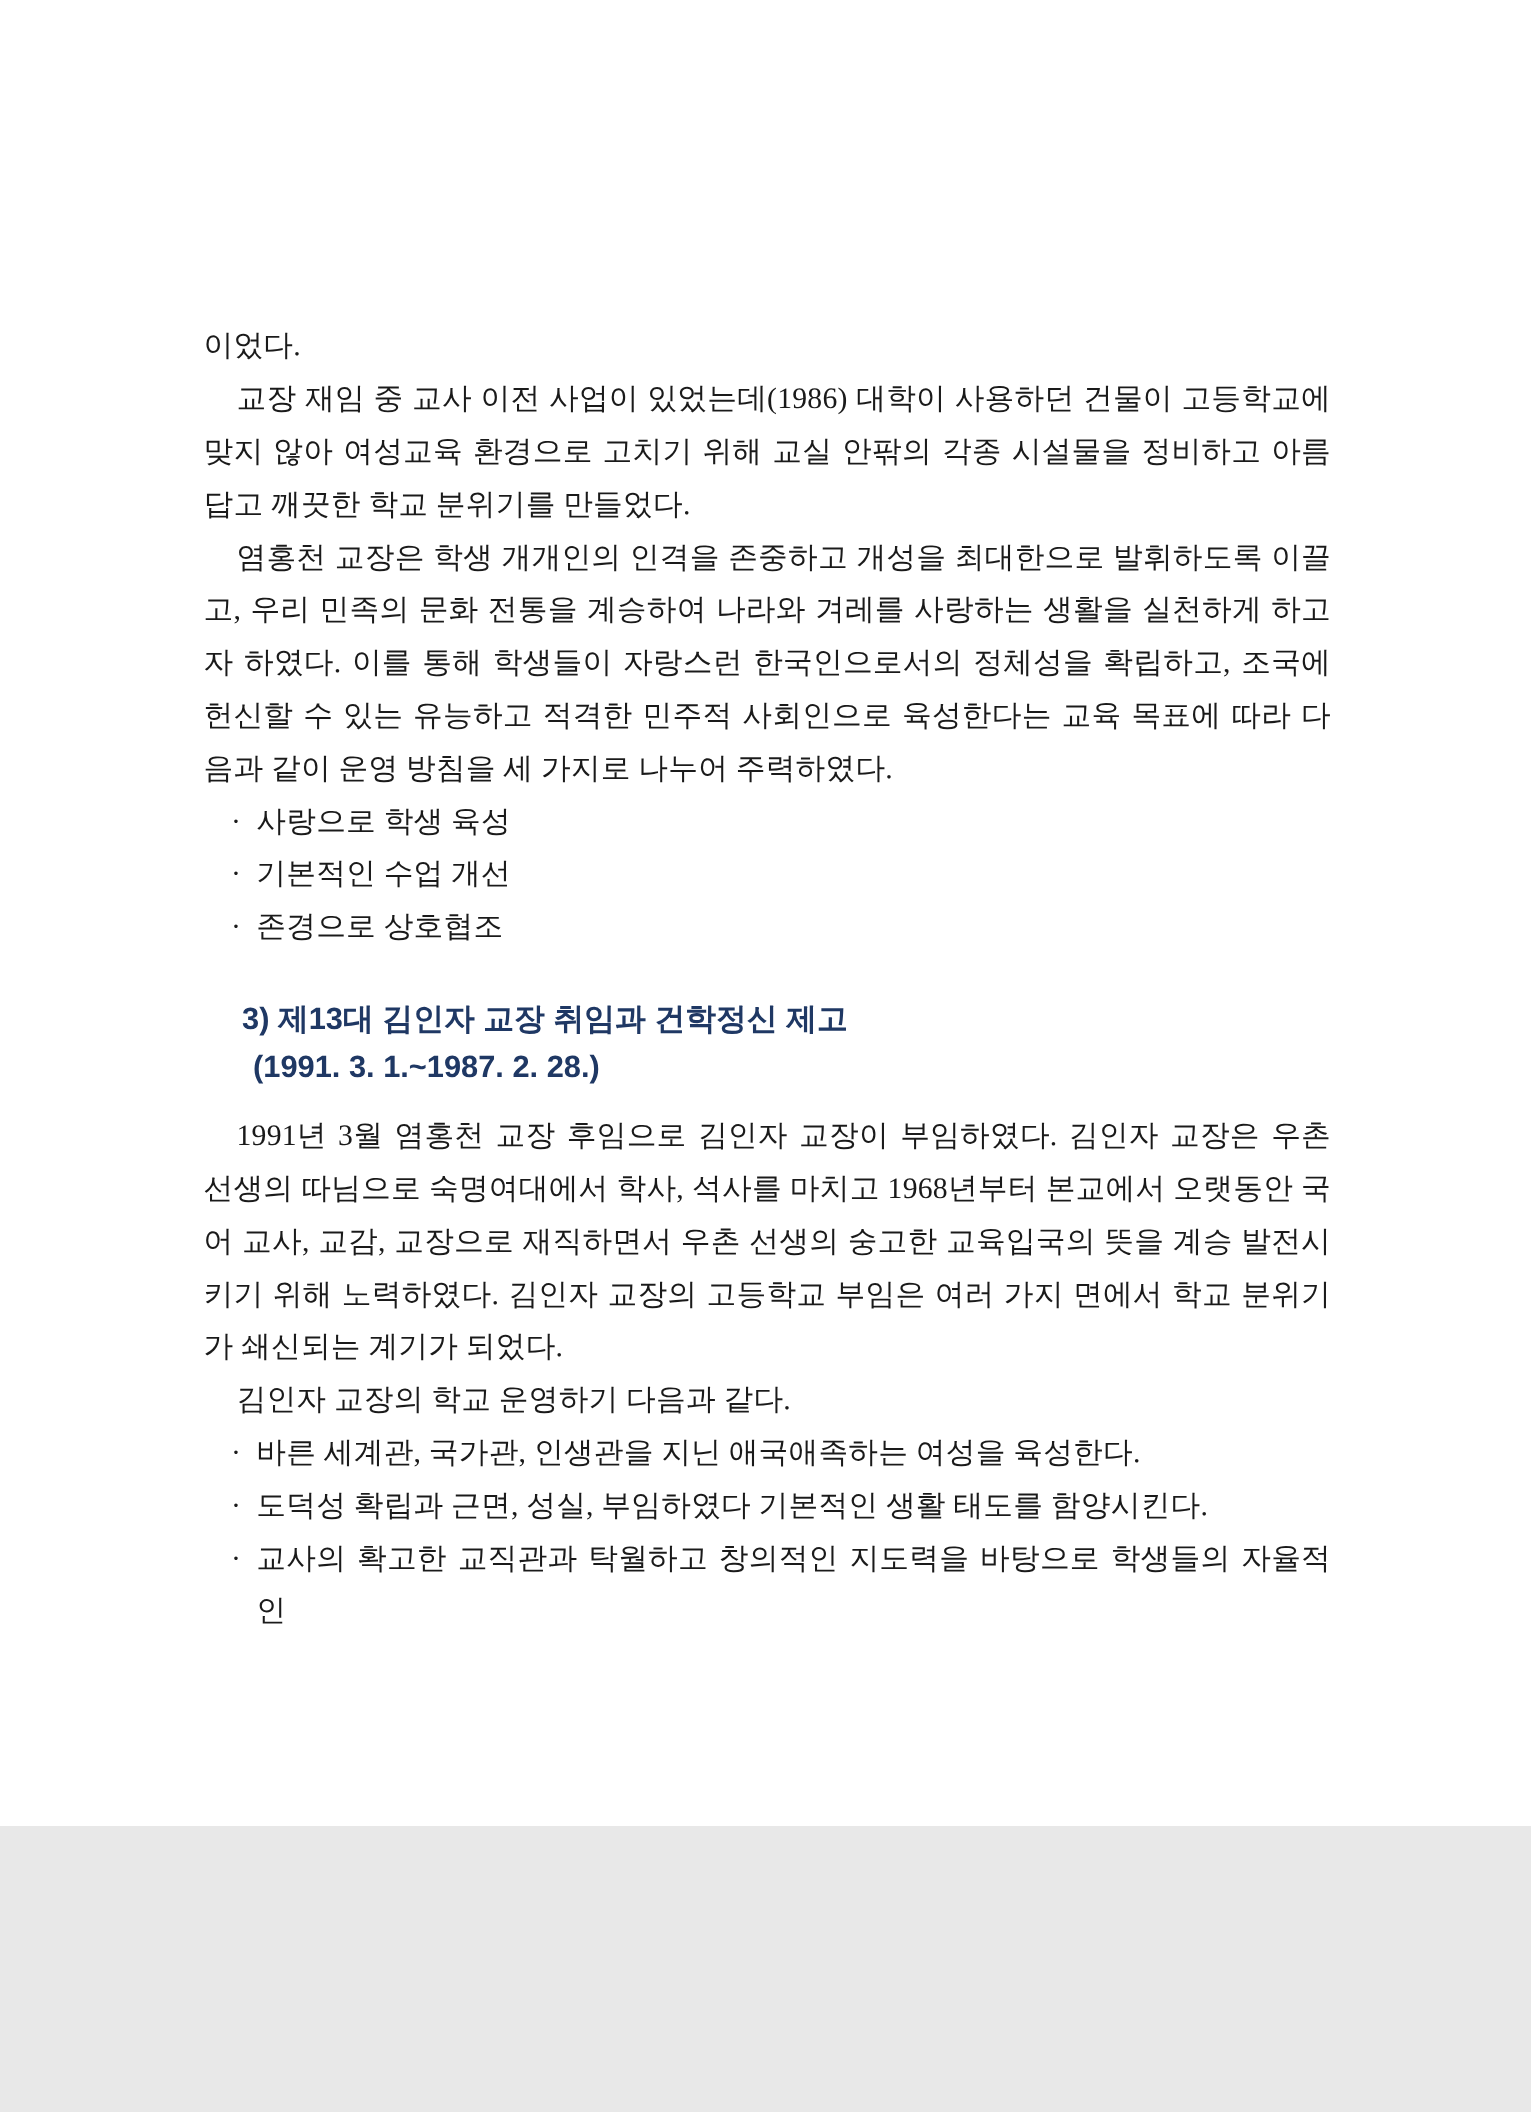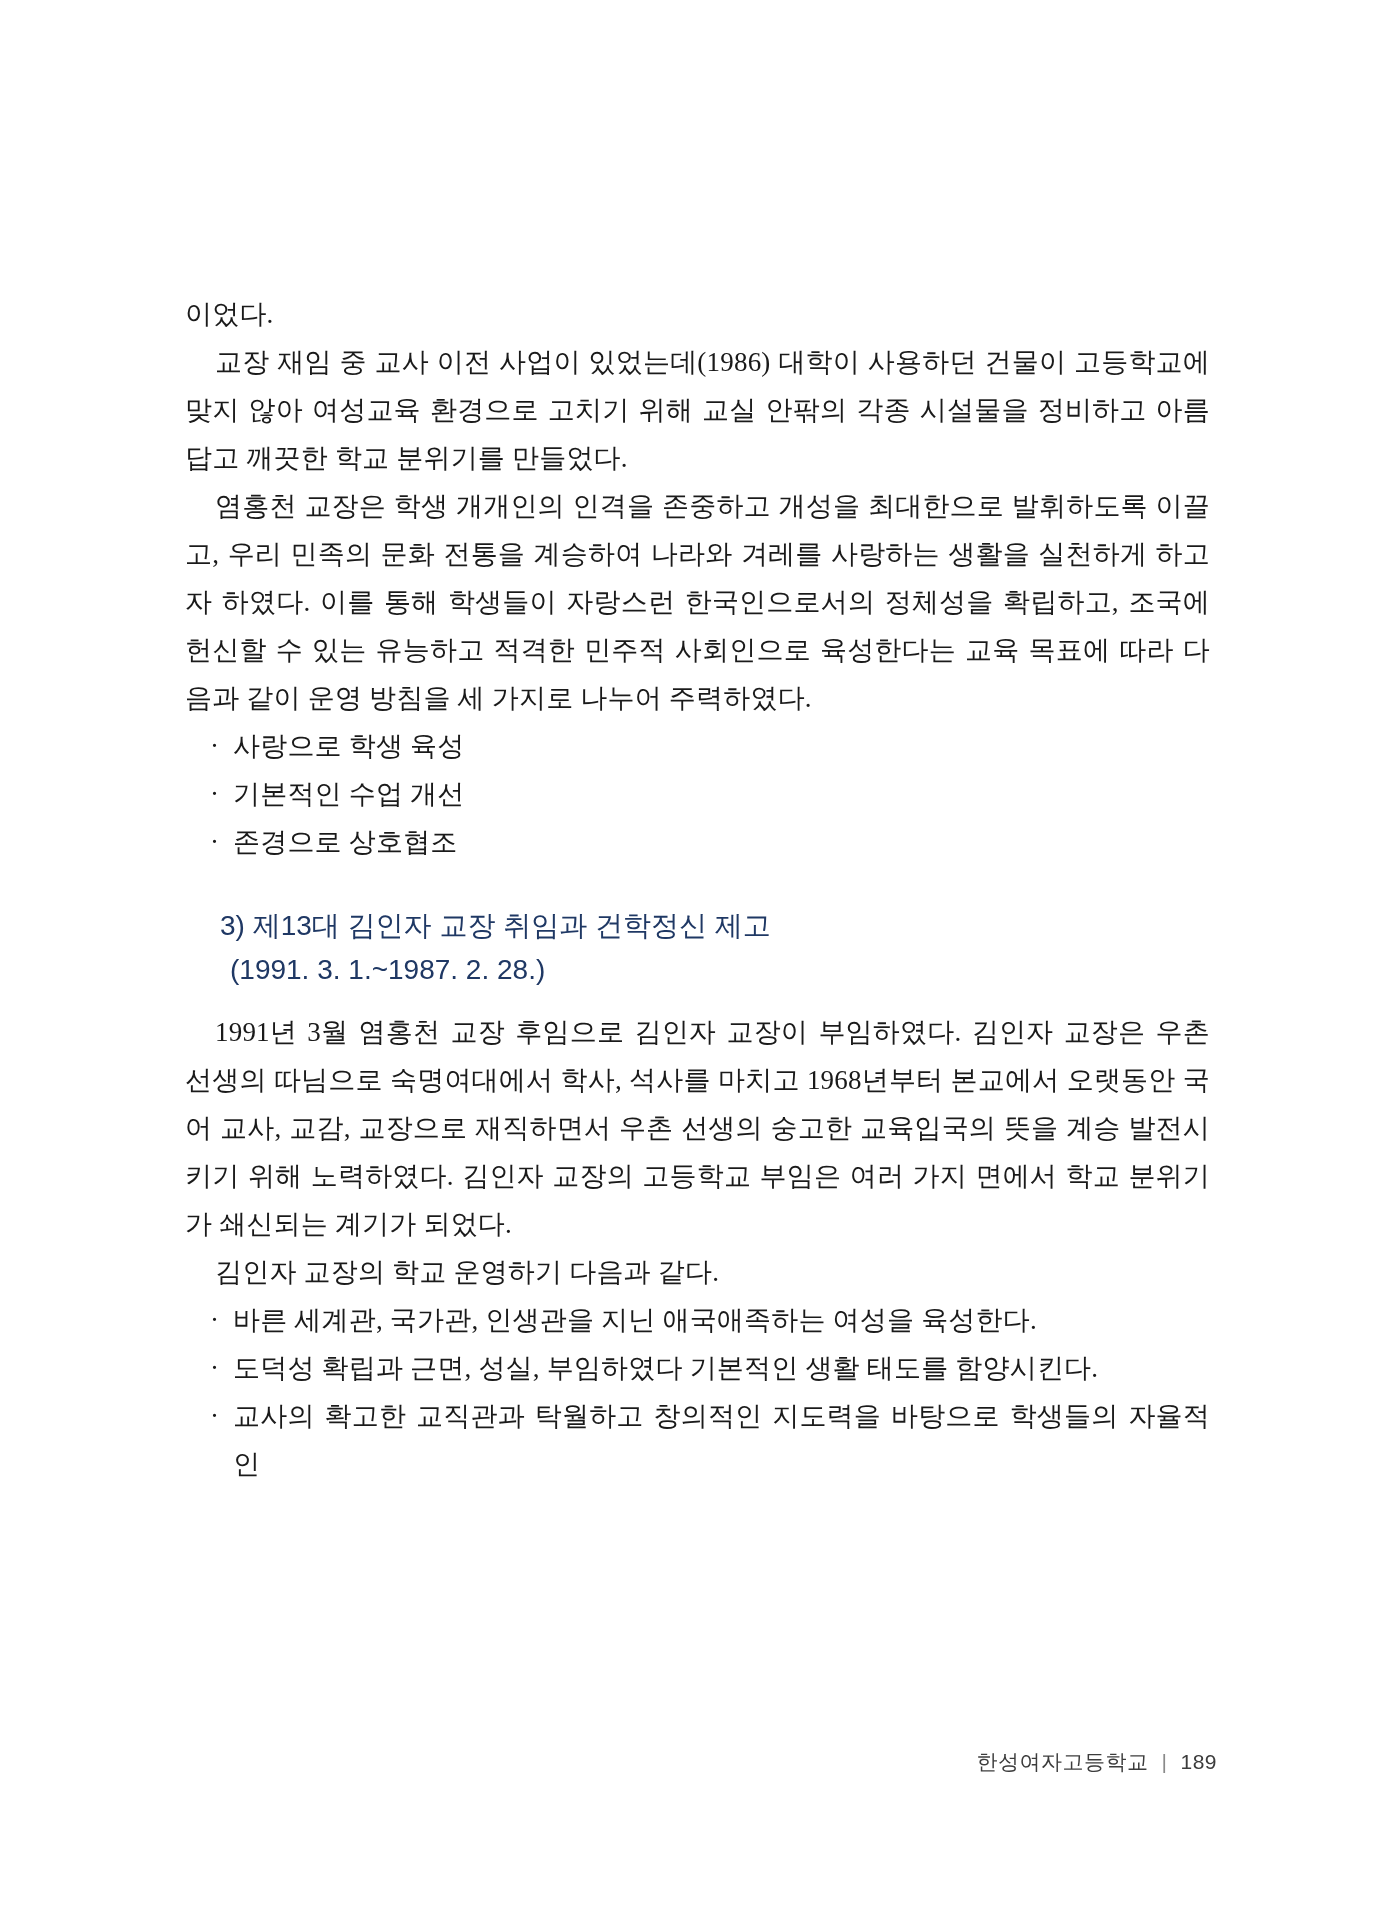--- a/index.html
+++ b/index.html
@@ -1,19 +1,19 @@
 <!DOCTYPE html>
 <html style="--page-bg: #ffffff; --body-color: #1a1a1a; --heading-color: #1f3864; --footer-color: #3c3c3c; --footer-divider: #8a8a8a;"><head>
 <meta charset="utf-8">
 <style>
   html, body { margin: 0; padding: 0; background: #e8e8e8; }
   .page {
     position: relative;
     width: 1392px;
-    height: 1920px;
+    height: 1660px;
     margin: 0 auto;
     background: var(--page-bg, #ffffff);
     overflow: hidden;
     font-family: "Liberation Serif", "DejaVu Serif", serif;
     color: var(--body-color, #1a1a1a);
   }
   .content {
     position: absolute;
     left: 185px;
     top: 290px;
@@ -29,21 +29,21 @@
     padding-left: 48px;
     position: relative;
   }
   .bullet .dot {
     position: absolute;
     left: 25px;
     top: 0;
   }
   .heading {
     font-family: "Liberation Sans", "DejaVu Sans", sans-serif;
-    font-weight: normal;
+    font-weight: bold;
     color: var(--heading-color, #1f3864);
     font-size: 28px;
     line-height: 44px;
     margin: 38px 0 16px 0;
     text-align: left;
     letter-spacing: 0px;
   }
   .heading .heading-line1 { margin-left: 35px; }
   .heading .heading-line2 { margin-left: 45px; }
   .footer {

